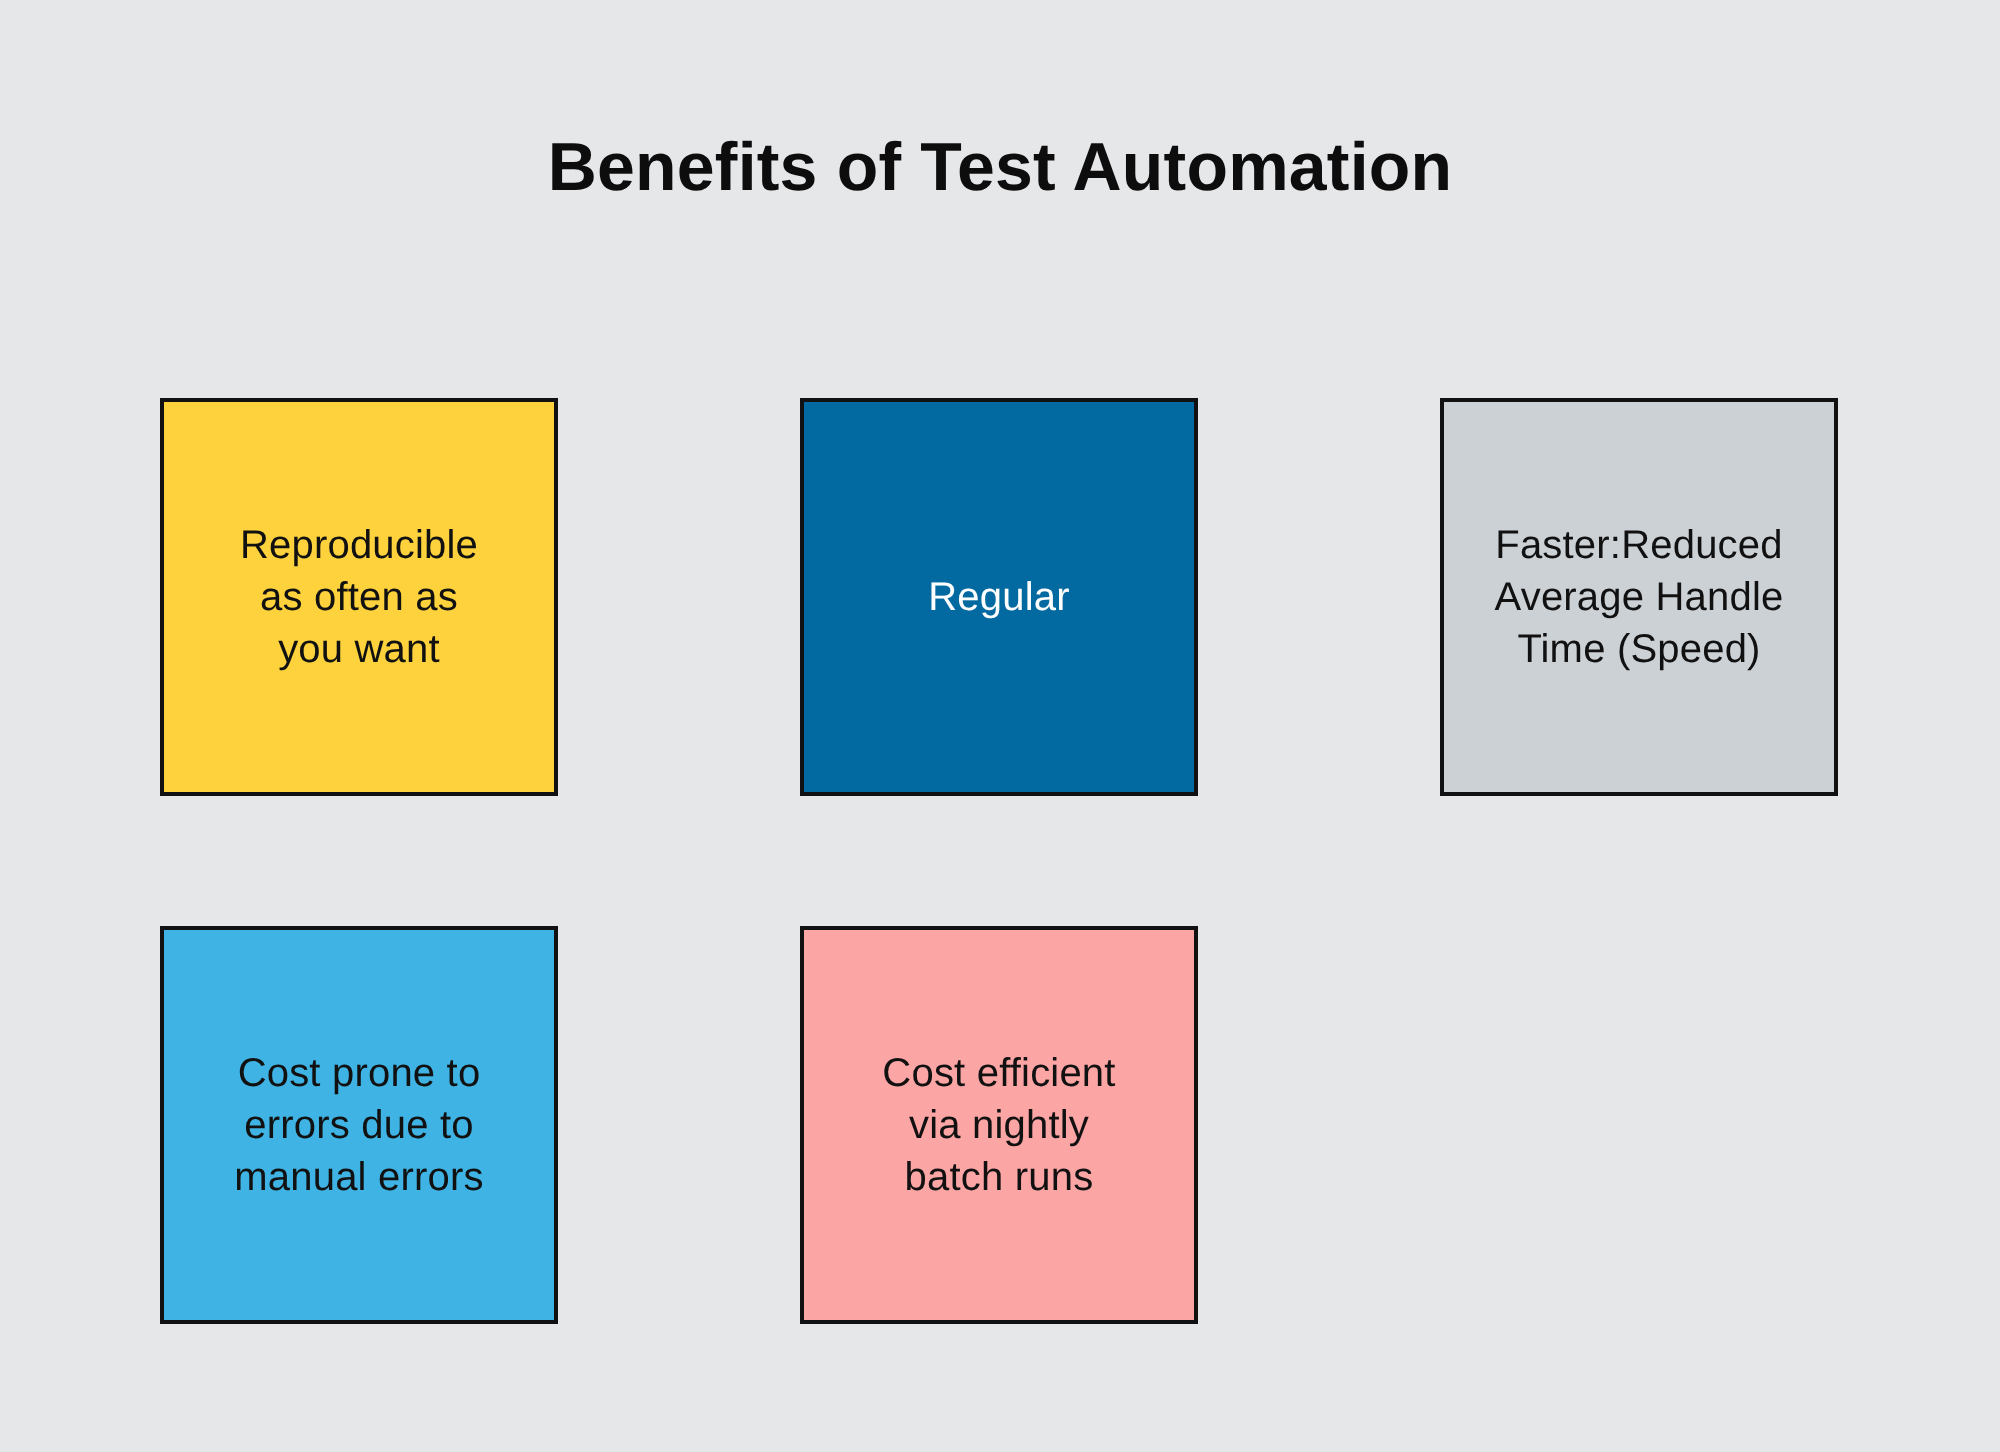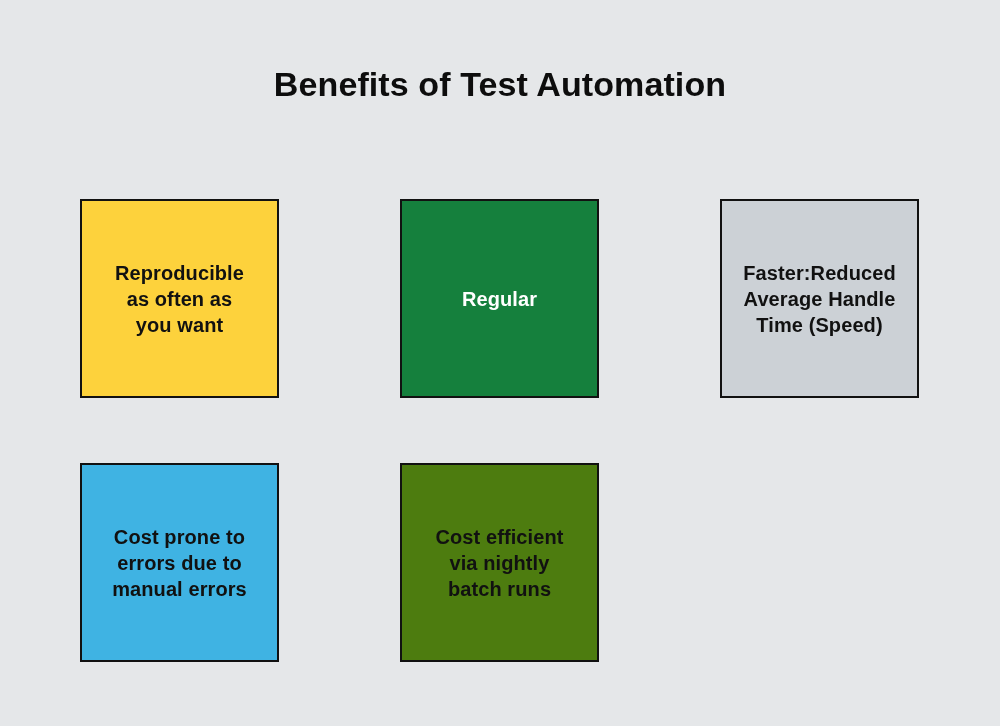--- a/index.html
+++ b/index.html
@@ -46,21 +46,21 @@
     box-sizing: border-box;
     border: 2px solid #111111;
     display: flex;
     align-items: center;
     justify-content: center;
     padding: 6px 8px;
   }
   .card-label {
     text-align: center;
     font-size: 20px;
-    font-weight: bold;
+    font-weight: normal;
     line-height: 26px;
     white-space: pre-line;
     letter-spacing: 0.1px;
   }
   .dark-text { color: #111111; }
   .light-text { color: #ffffff; }
 </style>
 </head>
 <body style="background: rgb(229, 231, 233);">
 
@@ -69,37 +69,37 @@
   <div class="page-title" style="color: rgb(13, 13, 13);">Benefits of Test Automation</div>
 
   <div class="grid">
 
     <div class="card" style="background: rgb(253, 210, 60); border-color: rgb(17, 17, 17);">
       <div class="card-label dark-text" style="color: rgb(17, 17, 17);">Reproducible
 as often as
 you want</div>
     </div>
 
-    <div class="card" style="background: #15803d; border-color: rgb(17, 17, 17);">
+    <div class="card" style="background: #0369a1; border-color: rgb(17, 17, 17);">
       <div class="card-label light-text" style="color: rgb(255, 255, 255);">Regular</div>
     </div>
 
     <div class="card" style="background: rgb(204, 209, 214); border-color: rgb(17, 17, 17); align-items: center;">
       <div class="card-label dark-text" style="color: rgb(17, 17, 17);">Faster:Reduced
 Average Handle
 Time (Speed)</div>
     </div>
 
 
     <div class="card" style="background: rgb(63, 179, 227); border-color: rgb(17, 17, 17);">
       <div class="card-label dark-text" style="color: rgb(17, 17, 17);">Cost prone to
 errors due to
 manual errors</div>
     </div>
 
-    <div class="card" style="background: #4d7c0f; border-color: rgb(17, 17, 17);">
+    <div class="card" style="background: #fca5a5; border-color: rgb(17, 17, 17);">
       <div class="card-label dark-text" style="color: rgb(17, 17, 17);">Cost efficient
 via nightly
 batch runs</div>
     </div>
 
   </div>
 </div>
 
 </body></html>

